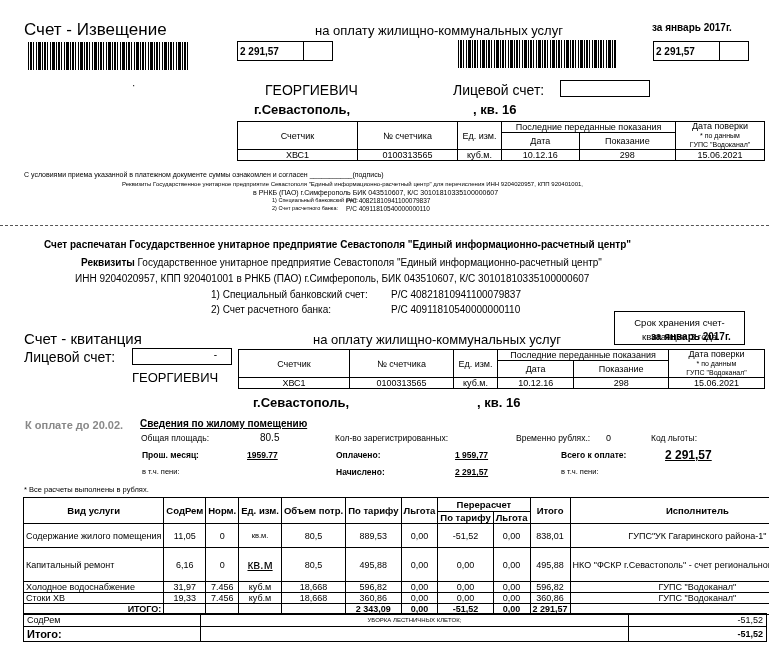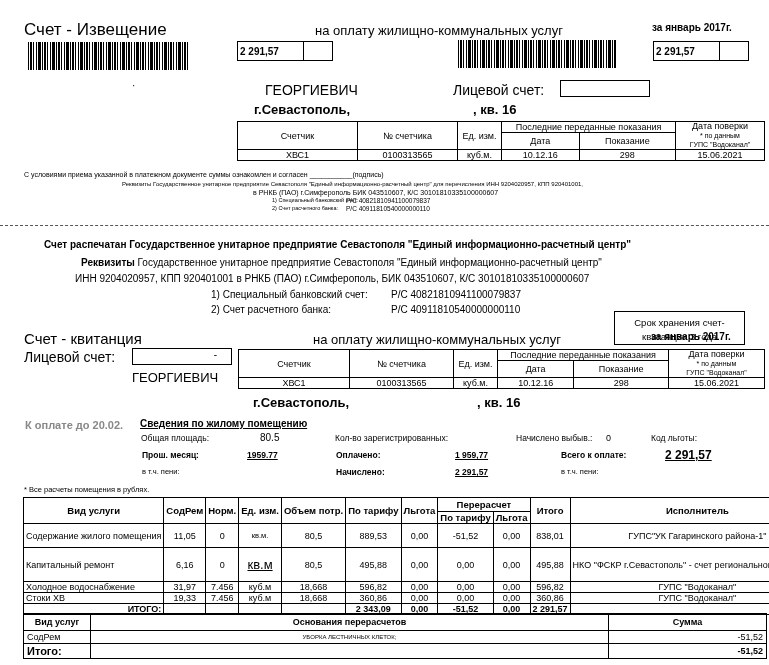--- a/index.html
+++ b/index.html
@@ -132,37 +132,37 @@
   </table>
 
 <div class="abs" style="left:253px;top:395px;font-size:13px;font-weight:bold;">г.Севастополь,</div>
 <div class="abs" style="left:477px;top:395px;font-size:13px;font-weight:bold;">, кв.  16</div>
 
 <div class="abs grey" style="left:25px;top:419px;font-size:11px;font-weight:bold;">К оплате до 20.02.</div>
 <div class="abs u" style="left:140px;top:418px;font-size:10px;font-weight:bold;">Сведения по жилому помещению</div>
 <div class="abs" style="left:141px;top:433px;font-size:8.5px;">Общая площадь:</div>
 <div class="abs" style="left:260px;top:432px;font-size:10px;">80.5</div>
 <div class="abs" style="left:335px;top:433px;font-size:8.5px;">Кол-во зарегистрированных:</div>
-<div class="abs" style="left:516px;top:433px;font-size:8.5px;">Начислено выбыв.:</div>
+<div class="abs" style="left:516px;top:433px;font-size:8.5px;">Временно рублях.:</div>
 <div class="abs" style="left:606px;top:433px;font-size:9px;">0</div>
 <div class="abs" style="left:651px;top:433px;font-size:8.5px;">Код льготы:</div>
 
 <div class="abs" style="left:142px;top:450px;font-size:8.5px;font-weight:bold;">Прош. месяц:</div>
 <div class="abs u" style="left:247px;top:450px;font-size:8.5px;font-weight:bold;">1959.77</div>
 <div class="abs" style="left:336px;top:450px;font-size:8.5px;font-weight:bold;">Оплачено:</div>
 <div class="abs u" style="left:455px;top:450px;font-size:8.5px;font-weight:bold;">1 959,77</div>
 <div class="abs" style="left:561px;top:450px;font-size:8.5px;font-weight:bold;">Всего к оплате:</div>
 <div class="abs u" style="left:665px;top:448px;font-size:12px;font-weight:bold;">2 291,57</div>
 
 <div class="abs" style="left:142px;top:467px;font-size:7.5px;">в т.ч. пени:</div>
 <div class="abs" style="left:336px;top:467px;font-size:8.5px;font-weight:bold;">Начислено:</div>
 <div class="abs u" style="left:455px;top:467px;font-size:8.5px;font-weight:bold;">2 291,57</div>
 <div class="abs" style="left:561px;top:467px;font-size:7.5px;">в т.ч. пени:</div>
 
-<div class="abs" style="left:24px;top:485px;font-size:7.5px;">* Все расчеты помещения в рублях.</div>
+<div class="abs" style="left:24px;top:485px;font-size:7.5px;">* Все расчеты выполнены в рублях.</div>
 
 <table class="abs svc" style="left:23px;top:497px;width:744px;">
   <tbody>
       <tr style="height:14px;">
     <th rowspan="2" style="width:148px;">Вид услуги</th>
     <th rowspan="2" style="width:42px;">СодРем</th>
     <th rowspan="2" style="width:41px;">Норм.</th>
     <th rowspan="2" style="width:36px;line-height:10px;">Ед. изм.</th>
     <th rowspan="2" style="width:56px;line-height:10px;">Объем потр.</th>
     <th rowspan="2" style="width:55px;">По тарифу</th>
@@ -238,25 +238,20 @@
     <td>-51,52</td>
     <td>0,00</td>
     <td>2 291,57</td>
     <td></td>
   </tr>
 </tbody>
   </table>
 
 <table class="abs rec" style="left:23px;top:613px;width:744px;">
   <tbody>
-      <tr style="height:17px;">
-    <th style="width:67px;">Вид услуг</th>
-    <th>Основания перерасчетов</th>
-    <th style="width:158px;">Сумма</th>
-  </tr>
   <tr style="height:11px;">
     <td>СодРем</td>
     <td style="text-align:center;font-size:6px;">УБОРКА ЛЕСТНИЧНЫХ КЛЕТОК;</td>
     <td style="text-align:right;">-51,52</td>
   </tr>
   <tr style="height:12px;">
     <td style="font-weight:bold;font-size:11px;">Итого:</td>
     <td></td>
     <td style="text-align:right;font-weight:bold;">-51,52</td>
   </tr>

